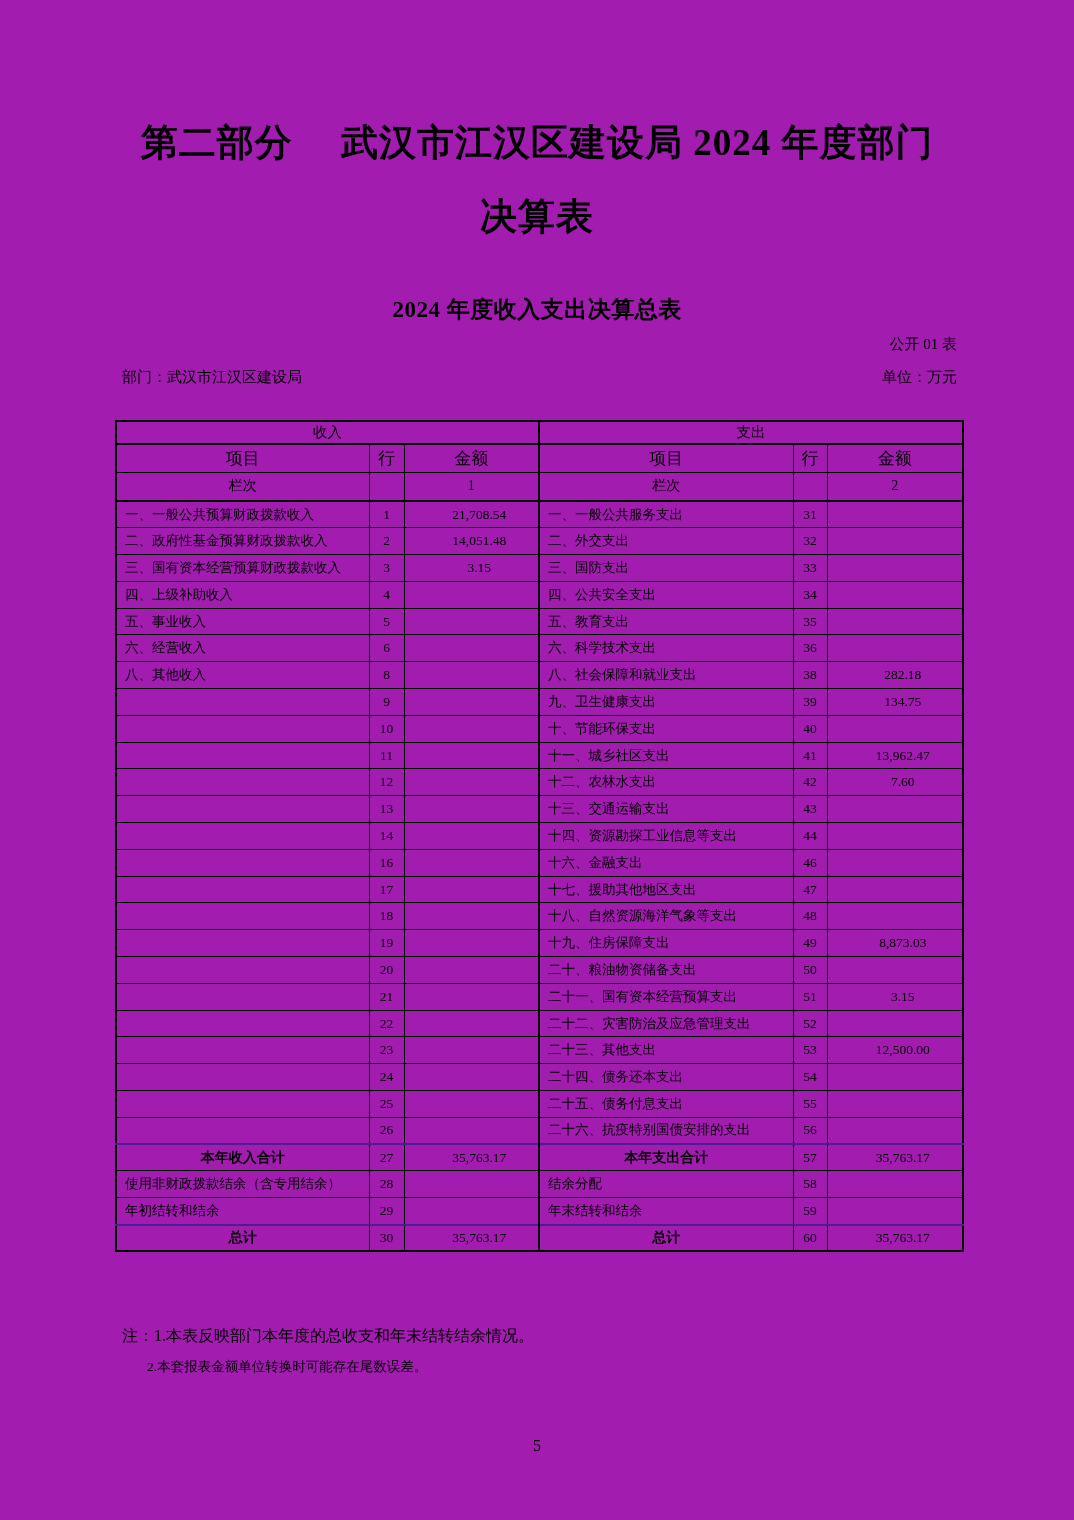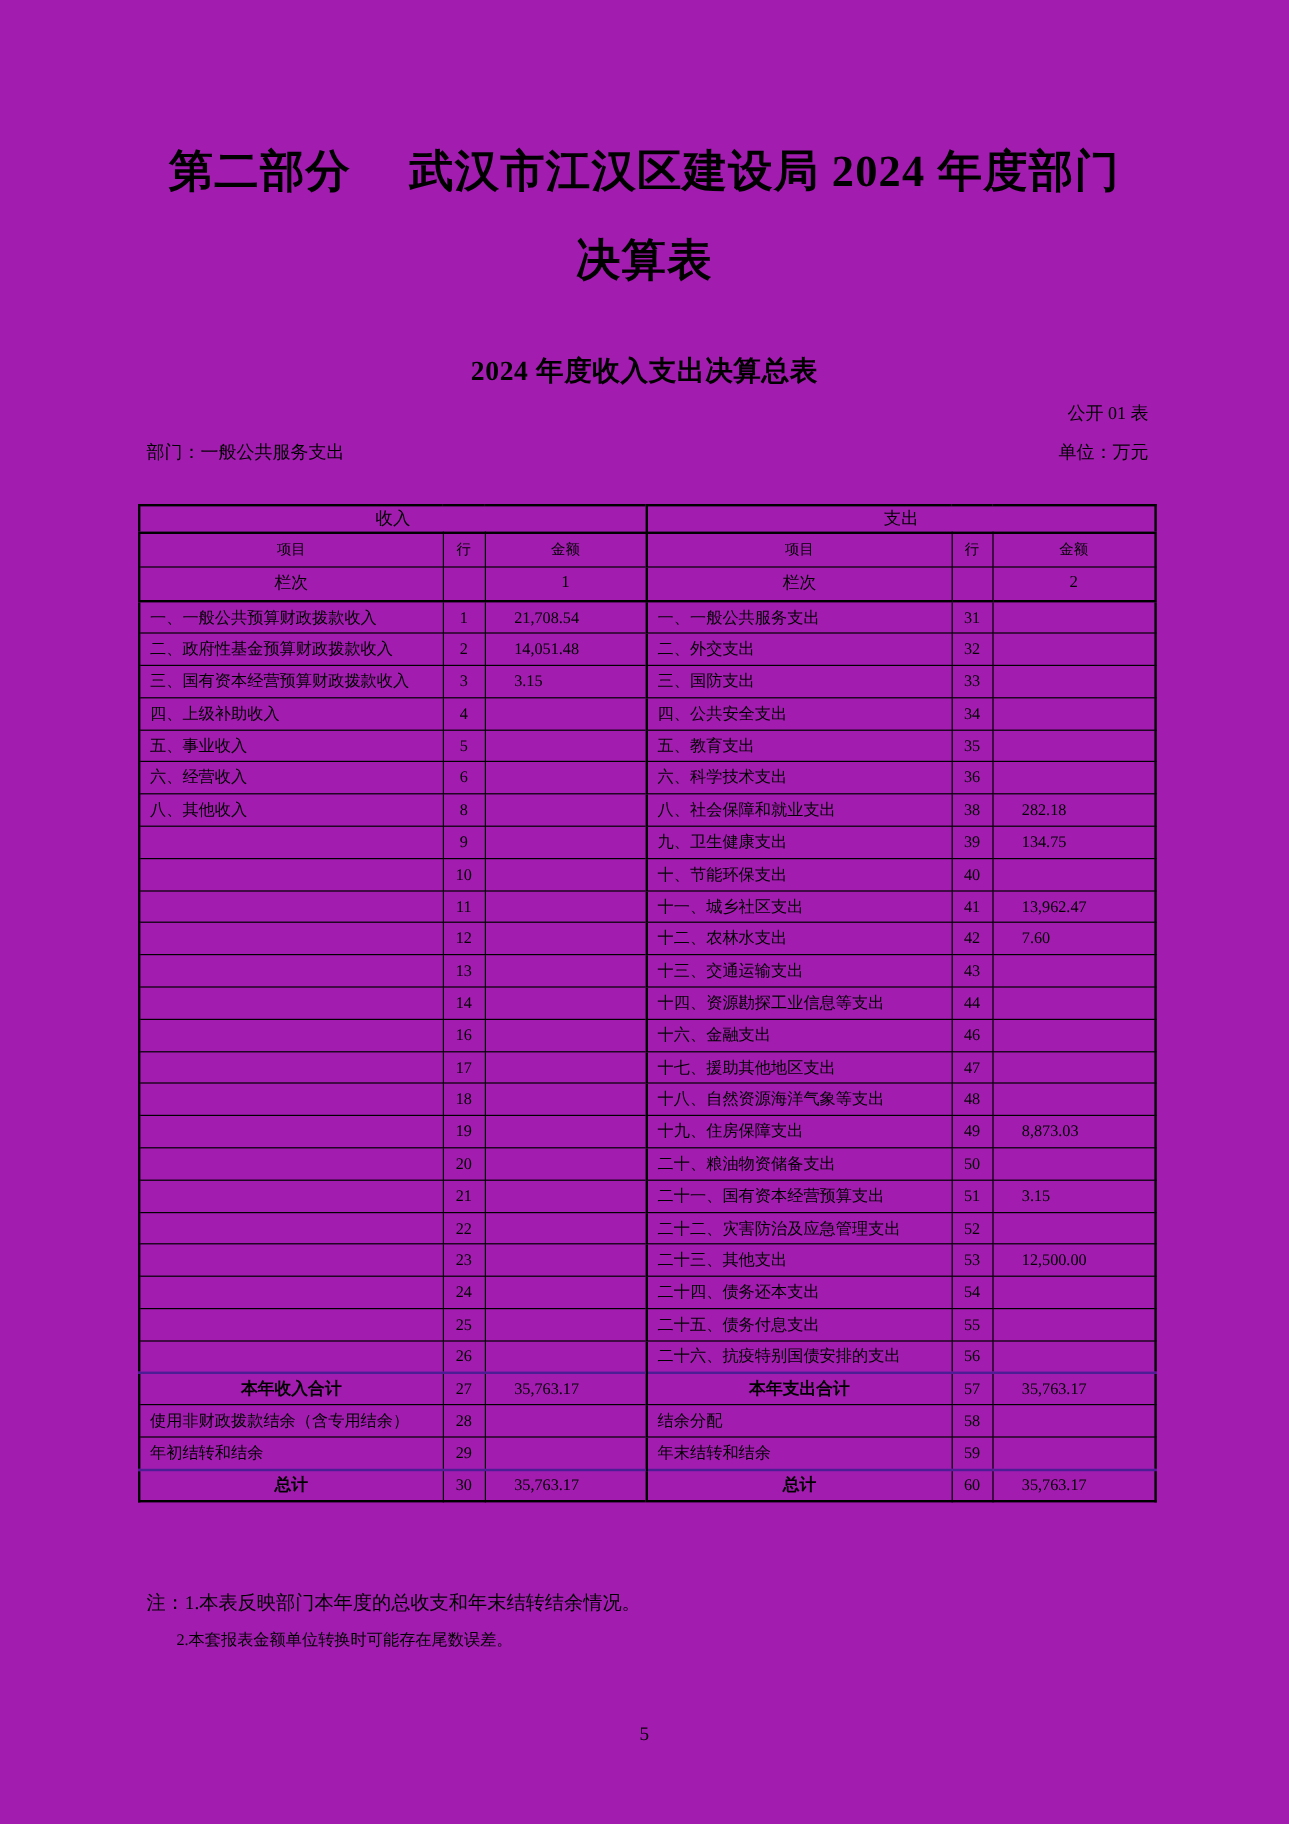--- a/index.html
+++ b/index.html
@@ -50,26 +50,26 @@
   .acct-table td {
     border: 1px solid #000;
     font-size: 13.5px;
     overflow: hidden;
     white-space: nowrap;
     vertical-align: middle;
   }
   .acct-table { border: 2px solid #000; }
   .acct-table td.sec-divider-l { border-right: 2px solid #000; }
   tr.hdr-section td { height: 23px; font-size: 14.5px; text-align: center; border-bottom: 2px solid #000; }
-  tr.hdr-cols td { height: 28px; font-size: 12px; text-align: center; margin-left: 16px; }
+  tr.hdr-cols td { height: 28px; font-size: 17px; text-align: center; margin-left: 16px; }
   tr.hdr-lanci td { height: 29px; font-size: 14px; text-align: center; border-bottom: 2px solid #000; }
   tr.data-row { height: 26.8px; }
   td.c-item { text-align: left; padding-left: 8px; }
   td.c-row  { text-align: center; }
-  td.c-amt  { text-align: left; padding-right: 8px; padding-left: 24px; }
+  td.c-amt  { text-align: center; padding-right: 8px; padding-left: 24px; }
   tr.emphasis td.c-item { text-align: center; padding-left: 0; font-weight: bold; font-size: 14px; }
   tr.thick-top td { border-top: 2px solid #4c1d95; }
   .note-1 {
     position: absolute; top: 1326px; left: 122px;
     font-size: 16px;
   }
   .note-2 {
     position: absolute; top: 1358px; left: 147px;
     font-size: 13.5px;
   }
@@ -82,21 +82,21 @@
 <body>
 
 <div class="page">
 
   <div class="title-line1">第二部分　 武汉市江汉区建设局 2024 年度部门</div>
   <div class="title-line2">决算表</div>
 
   <div class="subtitle">2024 年度收入支出决算总表</div>
 
   <div class="table-tag">公开 01 表</div>
-  <div class="dept-line">部门：一般公共服务支出</div>
+  <div class="dept-line">部门：武汉市江汉区建设局</div>
   <div class="unit-line">单位：万元</div>
 
   <table class="acct-table">
     <colgroup>
       <col style="width:253px">
       <col style="width:35px">
       <col style="width:135px">
       <col style="width:254px">
       <col style="width:34px">
       <col style="width:136px">

